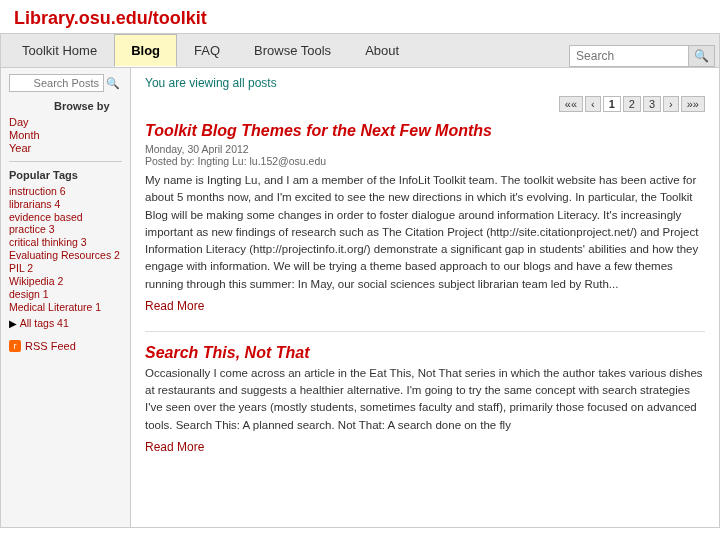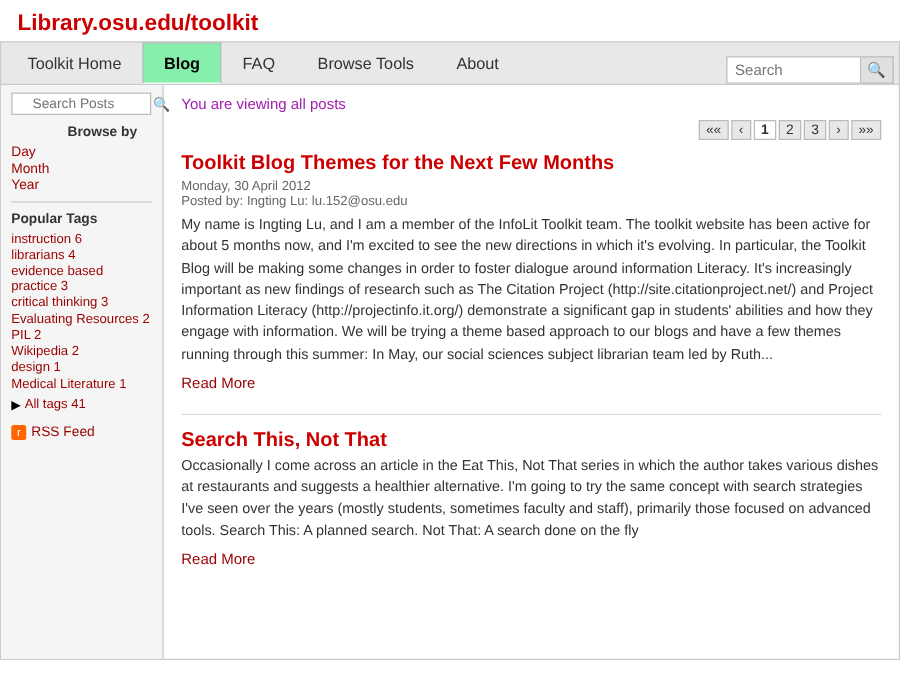--- a/index.html
+++ b/index.html
@@ -29,38 +29,38 @@
     .nav-tab {
       padding: 8px 16px;
       font-size: 13px;
       color: #333;
       cursor: pointer;
       border: 1px solid transparent;
       white-space: nowrap;
     }
 
     .nav-tab.active {
-      background: #86efac;
+      background: #fef9c3;
       border: 1px solid #bbb;
       border-bottom: 1px solid #fff;
       font-weight: bold;
       color: #000;
     }
 
     #search-box-container {
       margin-left: auto;
       display: flex;
       align-items: center;
     }
 
     #search-input {
       border: 1px solid #bbb;
       padding: 3px 6px;
       font-size: 12px;
-      width: 108px;
+      width: 120px;
     }
 
     #search-icon-btn {
       background: #e0e0e0;
       border: 1px solid #bbb;
       border-left: none;
       padding: 3px 5px;
       cursor: pointer;
       font-size: 12px;
     }
@@ -82,23 +82,24 @@
     }
 
     #sidebar-search {
       display: flex;
       align-items: center;
       margin-bottom: 8px;
     }
 
     #sidebar-search input {
       border: 1px solid #bbb;
-      padding: 2px 16px;
-      font-size: 11px;
-      width: 112px;
+      padding: 2px 4px;
+      font-size: 11px;
+      width: 95px;
+      text-align: right;
     }
 
     #sidebar-search-icon {
       font-size: 11px;
       color: #555;
       margin-left: 2px;
       cursor: pointer;
     }
 
     .sidebar-section-title {
@@ -172,21 +173,21 @@
     }
 
     #content {
       flex: 1;
       padding: 8px 14px;
       overflow-y: auto;
     }
 
     #viewing-all {
       font-size: 12px;
-      color: #a21caf;
+      color: #0f766e;
       margin-bottom: 6px;
     }
 
     #pagination {
       display: flex;
       justify-content: flex-end;
       align-items: center;
       gap: 2px;
       margin-bottom: 10px;
       font-size: 11px;
@@ -210,20 +211,21 @@
       margin-bottom: 18px;
     }
 
     .post-title {
       font-size: 16px;
       color: #c00;
       font-weight: bold;
       margin-bottom: 3px;
       text-decoration: none;
       cursor: pointer;
+      font-style: italic;
     }
 
     .post-meta {
       font-size: 10.5px;
       color: #666;
       margin-bottom: 5px;
     }
 
     .post-meta span {
       display: block;

